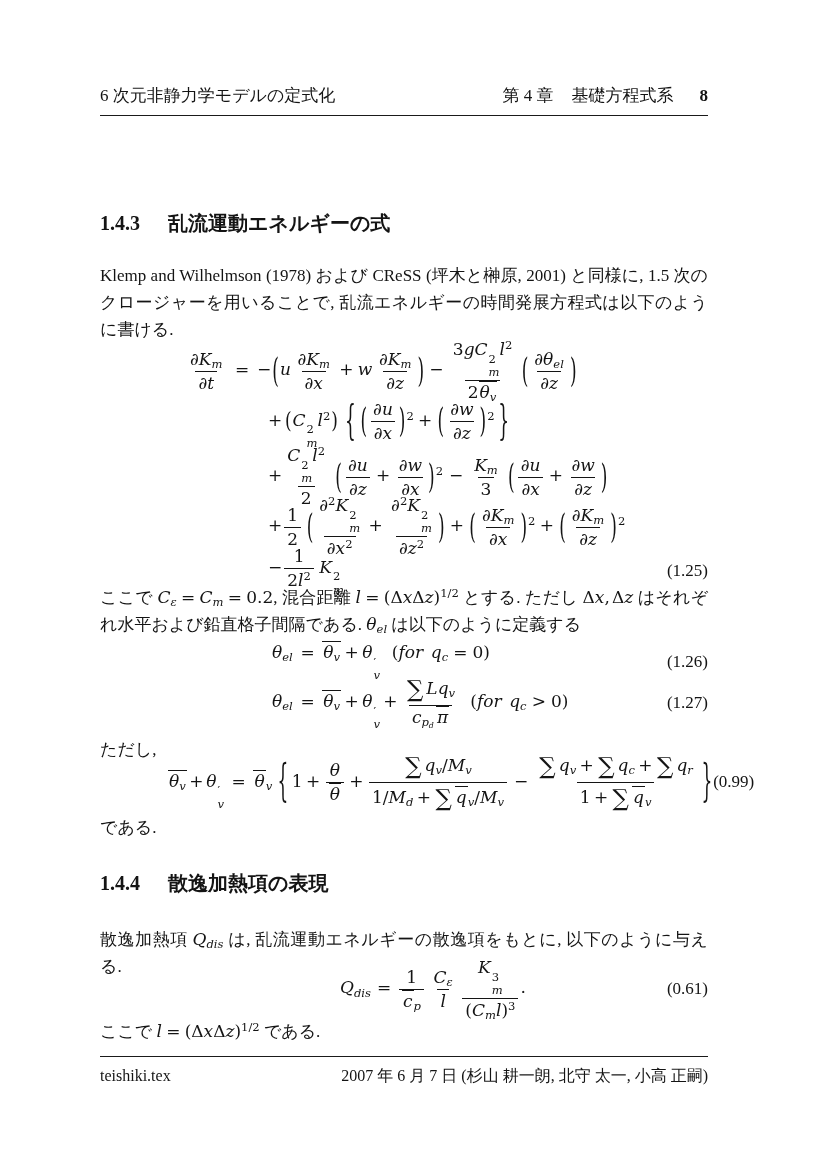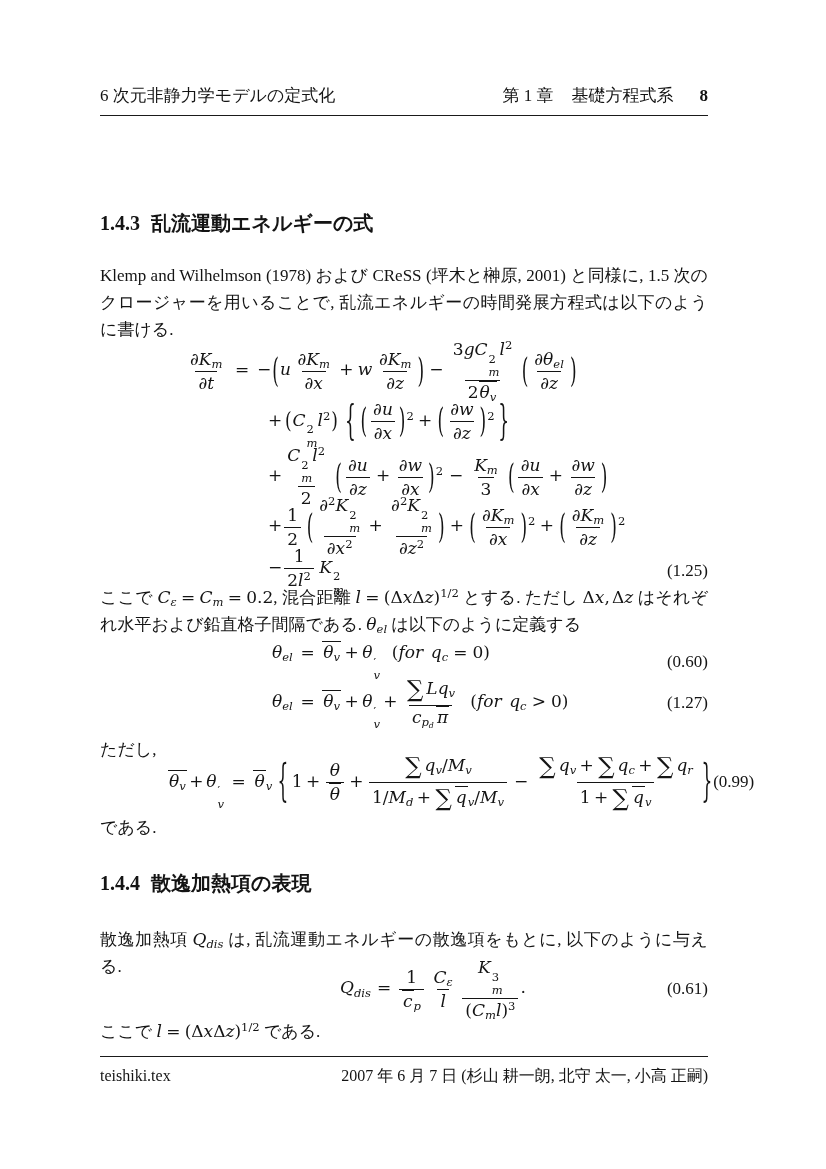--- a/index.html
+++ b/index.html
@@ -13,21 +13,21 @@
     font-size:17px;border-bottom:1.5px solid #1a1a1a;padding-bottom:8px;}
   .header .spacer{flex:1;}
   .header .hc{margin-right:18px;}
   .header .hn{font-weight:bold;margin-left:26px;}
   .footer{left:100px;top:1056px;width:608px;display:flex;align-items:baseline;
     font-size:16px;border-top:1px solid #1a1a1a;padding-top:9px;}
   .footer .spacer{flex:1;}
   
   .sechead{left:100px;font-size:20px;font-weight:bold;white-space:nowrap;}
   .sechead .sec-num{font-family:"Liberation Serif","DejaVu Serif",serif;}
-  .sechead .sec-title{font-family:"Liberation Sans","DejaVu Sans",sans-serif;margin-left:11px;}
+  .sechead .sec-title{font-family:"Liberation Sans","DejaVu Sans",sans-serif;margin-left:28px;}
   
   .para{left:100px;width:608px;font-size:17px;line-height:27px;text-align:justify;}
   .im{white-space:nowrap;font-family:"DejaVu Serif",serif;}
   
   .eqblock{left:100px;width:608px;}
   .eqline{display:flex;align-items:center;font-size:17px;}
   .eqtag{margin-left:auto;font-style:normal;}
   .m{white-space:nowrap;font-family:"DejaVu Serif",serif;}
   
   .mi{font-style:italic;}
@@ -45,21 +45,21 @@
   .msum{font-size:135%;font-style:normal;vertical-align:-0.12em;margin:0 1px;}
 </style>
 </head>
 <body>
 
 <div class="page">
 
   <div class="abs header">
     <span>6 次元非静力学モデルの定式化</span>
     <span class="spacer"></span>
-    <span class="hc">第 1 章</span>
+    <span class="hc">第 4 章</span>
     <span>基礎方程式系</span>
     <span class="hn">8</span>
   </div>
 
 
   <div class="abs sechead" style="top:210px">
     <span class="sec-num">1.4.3</span><span class="sec-title">乱流運動エネルギーの式</span>
   </div>
 
   <div class="abs para" style="top:262px">Klemp and Wilhelmson (1978) および CReSS (坪木と榊原, 2001) と同様に, 1.5 次のクロージャーを用いることで, 乱流エネルギーの時間発展方程式は以下のように書ける.</div>
@@ -159,21 +159,21 @@
   </div>
 
   <div class="abs para" style="top:584px">ここで <span class="im"><span class="mi">C</span><span class="msub"><span class="mi">ε</span></span><span class="msp" style="width: 0.25em;"></span><span class="mr">=</span><span class="msp" style="width: 0.25em;"></span><span class="mi">C</span><span class="msub"><span class="mi">m</span></span><span class="msp" style="width: 0.25em;"></span><span class="mr">=</span><span class="msp" style="width: 0.25em;"></span><span class="mr">0.2</span></span>, 混合距離 <span class="im"><span class="mi">l</span><span class="msp" style="width: 0.25em;"></span><span class="mr">=</span><span class="msp" style="width: 0.25em;"></span><span class="mr">(Δ</span><span class="mi">x</span><span class="mr">Δ</span><span class="mi">z</span><span class="mr">)</span><span class="msup"><span class="mr">1/2</span></span></span> とする. ただし <span class="im"><span class="mr">Δ</span><span class="mi">x</span><span class="mr">,</span><span class="msp" style="width: 0.12em;"></span><span class="mr">Δ</span><span class="mi">z</span></span> はそれぞれ水平および鉛直格子間隔である. <span class="im"><span class="mi">θ</span><span class="msub"><span class="mi">el</span></span></span> は以下のように定義する</div>
 
   <div class="abs eqblock" style="top:646px">
     <div class="eqline" style="height:32px;margin-left:172px">
         <span class="m"><span class="mi">θ</span><span class="msub"><span class="mi">el</span></span><span class="msp" style="width: 0.45em;"></span><span class="mr">=</span><span class="msp" style="width: 0.45em;"></span><span class="mov"><span class="mi">θ</span><span class="msub"><span class="mi">v</span></span></span><span class="msp" style="width: 0.2em;"></span><span class="mr">+</span><span class="msp" style="width: 0.2em;"></span><span class="mi">θ</span><span class="msscol">
             <span class="u"><span class="mr">′</span></span>
             <span class="d"><span class="mi">v</span></span>
           </span><span class="msp" style="width: 0.7em;"></span><span class="mr">(</span><span class="mi">for</span><span class="msp" style="width: 0.45em;"></span><span class="mi">q</span><span class="msub"><span class="mi">c</span></span><span class="msp" style="width: 0.3em;"></span><span class="mr">=</span><span class="msp" style="width: 0.3em;"></span><span class="mr">0)</span></span>
-        <span class="eqtag">(0.60)</span>
+        <span class="eqtag">(1.26)</span>
       </div>
   </div>
 
   <div class="abs eqblock" style="top:676px">
     <div class="eqline" style="height:54px;margin-left:172px">
         <span class="m"><span class="mi">θ</span><span class="msub"><span class="mi">el</span></span><span class="msp" style="width: 0.45em;"></span><span class="mr">=</span><span class="msp" style="width: 0.45em;"></span><span class="mov"><span class="mi">θ</span><span class="msub"><span class="mi">v</span></span></span><span class="msp" style="width: 0.2em;"></span><span class="mr">+</span><span class="msp" style="width: 0.2em;"></span><span class="mi">θ</span><span class="msscol">
             <span class="u"><span class="mr">′</span></span>
             <span class="d"><span class="mi">v</span></span>
           </span><span class="msp" style="width: 0.2em;"></span><span class="mr">+</span><span class="msp" style="width: 0.2em;"></span><span class="mfrac">
             <span class="fn"><span class="msum">∑</span><span class="msp" style="width: 0.12em;"></span><span class="mi">Lq</span><span class="msub"><span class="mi">v</span></span></span>

